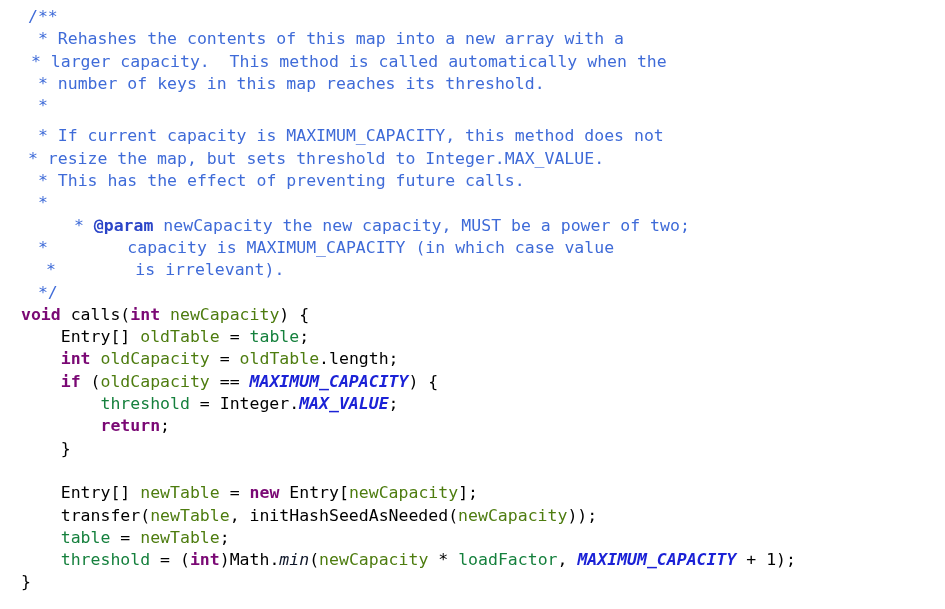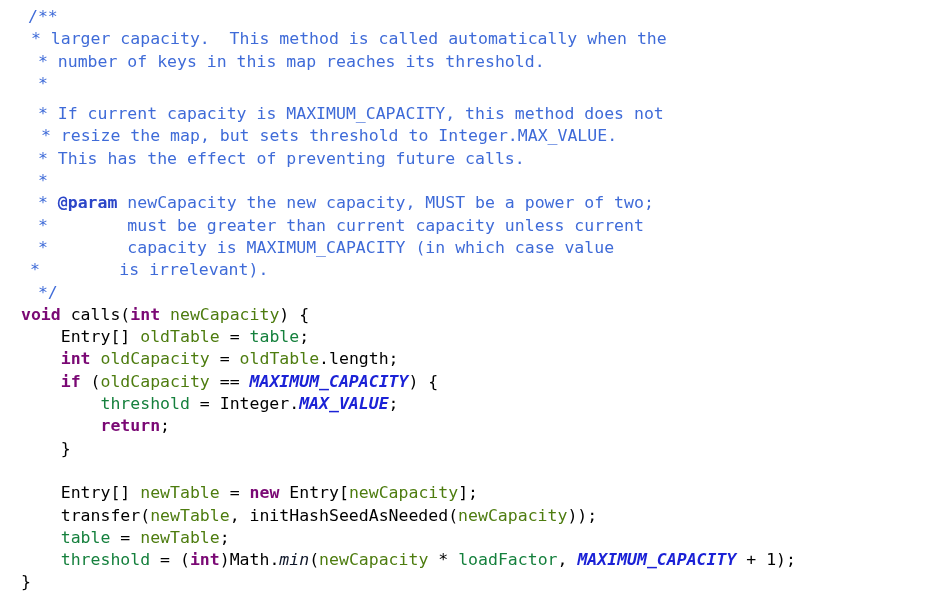--- a/index.html
+++ b/index.html
@@ -42,31 +42,31 @@
   .tok-static    { color: #1B22D6; font-weight: bold; font-style: italic; }
   .tok-local     { color: #4d7c0f; }
   .tok-staticmethod { color: #0f172a; font-style: italic; }
 </style>
 </head>
 <body>
 
 <div id="code-view">
   <div id="code-lines">
       <div class="code-line" style="padding-left: 28px;"><span class="tok-comment">/**</span></div>
+      <div class="code-line" style="padding-left: 28px;"><span class="tok-comment"> * Rehashes the contents of this map into a new array with a</span></div>
       <div class="code-line" style=""><span class="tok-comment"> * larger capacity.  This method is called automatically when the</span></div>
       <div class="code-line" style="padding-left: 28px;"><span class="tok-comment"> * number of keys in this map reaches its threshold.</span></div>
       <div class="code-line" style="padding-left: 28px;"><span class="tok-comment"> *</span></div>
       <div class="code-line" style="padding-left: 28px; margin-top: 8px;"><span class="tok-comment"> * If current capacity is MAXIMUM_CAPACITY, this method does not</span></div>
-      <div class="code-line" style="padding-left: 31px;"><span class="tok-comment"> * resize the map, but sets threshold to Integer.MAX_VALUE.</span></div>
+      <div class="code-line" style="padding-left: 18px;"><span class="tok-comment"> * resize the map, but sets threshold to Integer.MAX_VALUE.</span></div>
       <div class="code-line" style="padding-left: 28px;"><span class="tok-comment"> * This has the effect of preventing future calls.</span></div>
       <div class="code-line" style="padding-left: 28px;"><span class="tok-comment"> *</span></div>
-      <div class="code-line" style="padding-left: 28px;"><span class="tok-comment"> * </span><span class="tok-javadoc-tag">@param</span><span class="tok-comment"> newCapacity the new capacity, MUST be a power of two;</span></div>
-      <div class="code-line" style="padding-left: 28px;"><span class="tok-comment"> *        must be greater than current capacity unless current</span></div>
+      <div class="code-line" style="padding-left: 28px; margin-left: 36px;"><span class="tok-comment"> * </span><span class="tok-javadoc-tag">@param</span><span class="tok-comment"> newCapacity the new capacity, MUST be a power of two;</span></div>
       <div class="code-line" style="padding-left: 28px;"><span class="tok-comment"> *        capacity is MAXIMUM_CAPACITY (in which case value</span></div>
-      <div class="code-line" style="padding-left: 20px;"><span class="tok-comment"> *        is irrelevant).</span></div>
+      <div class="code-line" style="padding-left: 36px;"><span class="tok-comment"> *        is irrelevant).</span></div>
       <div class="code-line" style="padding-left: 28px;"><span class="tok-comment"> */</span></div>
       <div class="code-line"><span class="tok-keyword">void</span><span class="tok-plain"> calls(</span><span class="tok-keyword">int</span><span class="tok-plain"> </span><span class="tok-local">newCapacity</span><span class="tok-plain">) {</span></div>
       <div class="code-line"><span class="tok-plain">    Entry[] </span><span class="tok-local">oldTable</span><span class="tok-plain"> = </span><span class="tok-field">table</span><span class="tok-plain">;</span></div>
       <div class="code-line"><span class="tok-plain">    </span><span class="tok-keyword">int</span><span class="tok-plain"> </span><span class="tok-local">oldCapacity</span><span class="tok-plain"> = </span><span class="tok-local">oldTable</span><span class="tok-plain">.length;</span></div>
       <div class="code-line"><span class="tok-plain">    </span><span class="tok-keyword">if</span><span class="tok-plain"> (</span><span class="tok-local">oldCapacity</span><span class="tok-plain"> == </span><span class="tok-static">MAXIMUM_CAPACITY</span><span class="tok-plain">) {</span></div>
       <div class="code-line"><span class="tok-plain">        </span><span class="tok-field">threshold</span><span class="tok-plain"> = Integer.</span><span class="tok-static">MAX_VALUE</span><span class="tok-plain">;</span></div>
       <div class="code-line"><span class="tok-plain">        </span><span class="tok-keyword">return</span><span class="tok-plain">;</span></div>
       <div class="code-line"><span class="tok-plain">    }</span></div>
       <div class="code-line"><span class="tok-plain"></span></div>
       <div class="code-line"><span class="tok-plain">    Entry[] </span><span class="tok-local">newTable</span><span class="tok-plain"> = </span><span class="tok-keyword">new</span><span class="tok-plain"> Entry[</span><span class="tok-local">newCapacity</span><span class="tok-plain">];</span></div>

